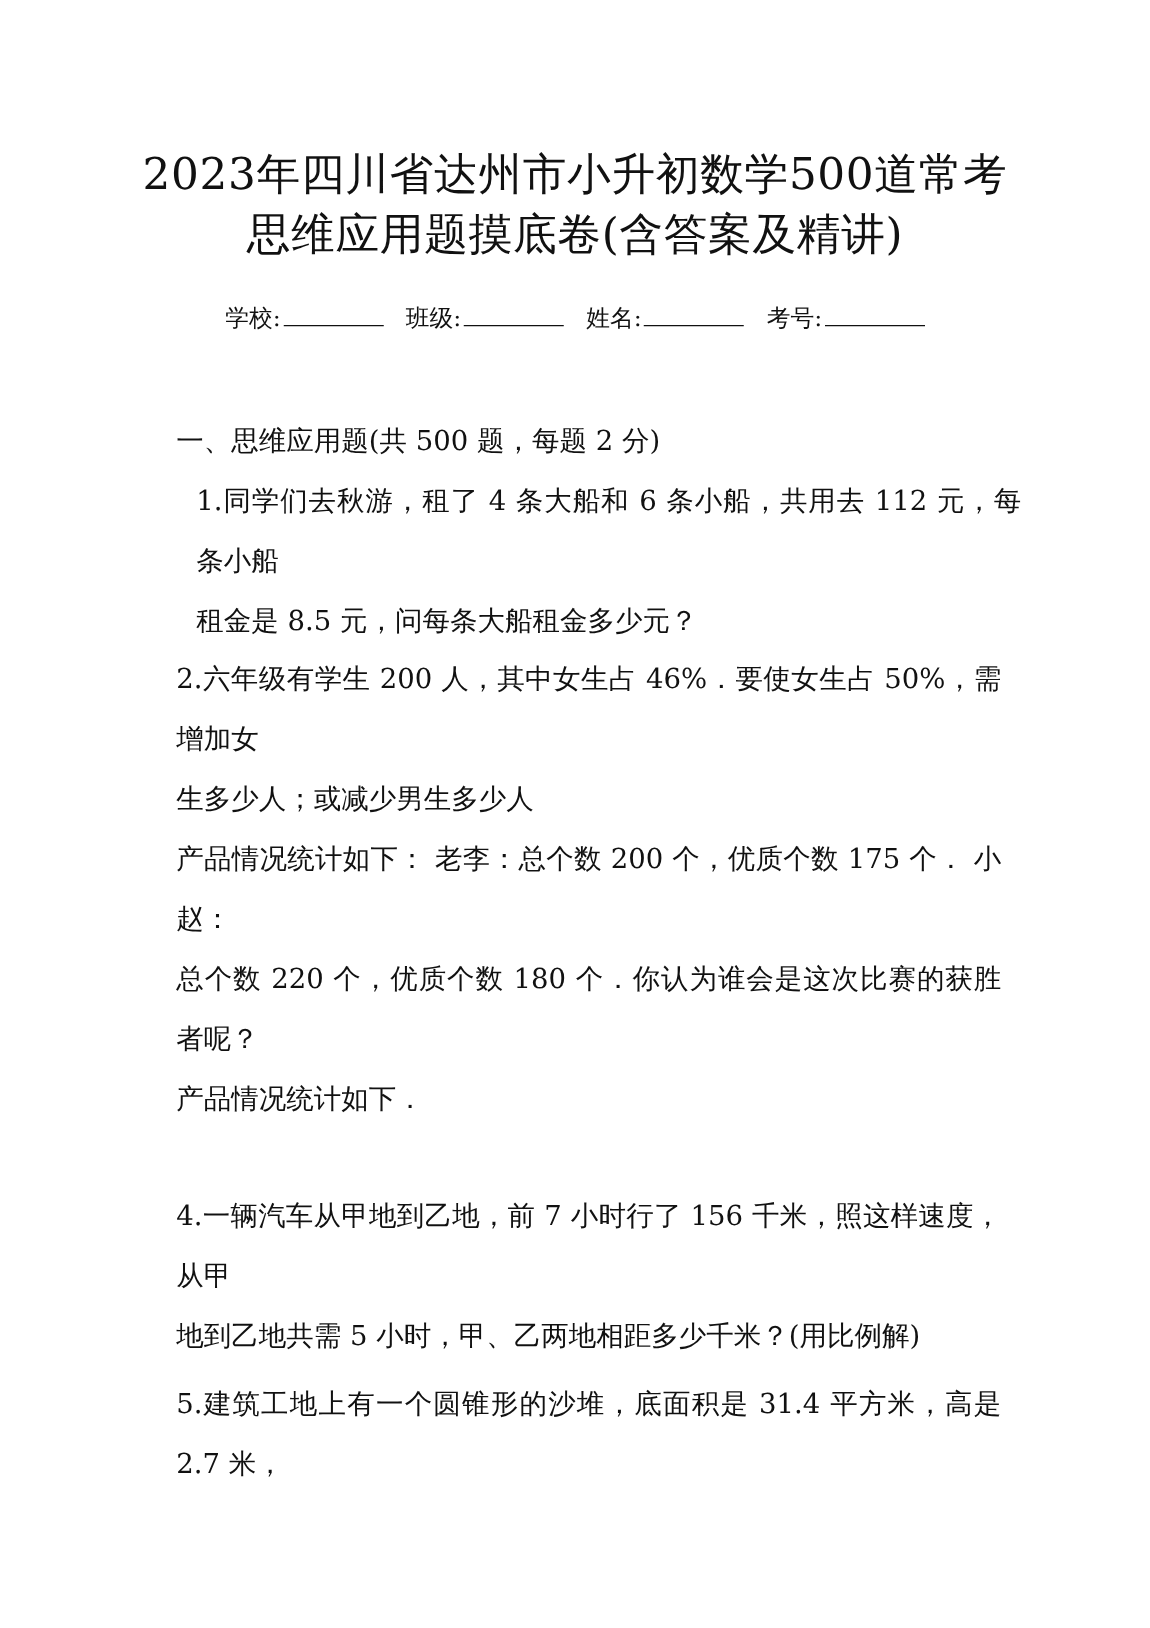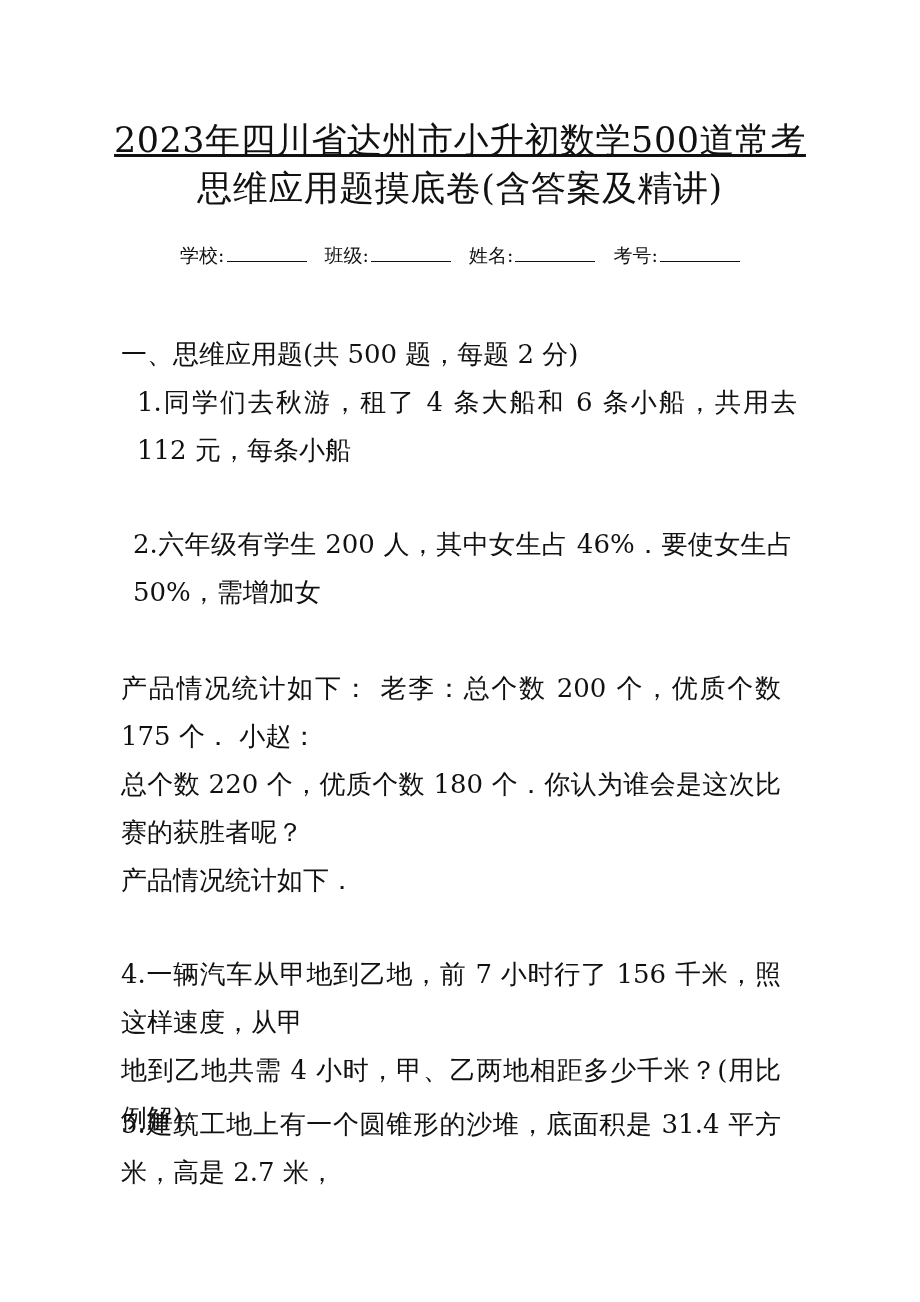--- a/index.html
+++ b/index.html
@@ -1,55 +1,57 @@
 <!DOCTYPE html>
 <html><head>
 <meta charset="utf-8">
 <style>
   html, body { margin: 0; padding: 0; background: #ffffff; }
   body { width: 920px; height: 1302px; position: relative; overflow: hidden; color: #111; font-family: "DejaVu Serif", "Liberation Serif", serif; }
   .title { position: absolute; left: 0; width: 920px; text-align: center; font-size: 35px; line-height: 48px; letter-spacing: 0.5px; font-family: "DejaVu Serif", "Liberation Serif", serif; }
-  .t1 { top: 116px; text-decoration: underline; }
+  .t1 { top: 116px; }
   .t2 { top: 164px; }
   .info { position: absolute; top: 240px; left: 0; width: 920px; text-align: center; font-size: 19px; line-height: 30px; }
   .info span.field { margin: 0 6px; text-align: right; }
   .info .line { display: inline-block; width: 80px; border-bottom: 1px solid #111; height: 20px; vertical-align: baseline; margin-left: 2px; }
-  .para { position: absolute; left: 121px; width: 660px; font-size: 26px; line-height: 48px; text-align: justify; }
+  .para { position: absolute; left: 141px; width: 660px; font-size: 22px; line-height: 48px; text-align: justify; }
 </style>
 </head>
 <body>
 
 <div>
   <div class="title t1">2023年四川省达州市小升初数学500道常考</div>
   <div class="title t2">思维应用题摸底卷(含答案及精讲)</div>
 
   <div class="info">
     <span class="field"><span>学校:</span><span class="line"></span></span>
     <span class="field"><span>班级:</span><span class="line"></span></span>
     <span class="field"><span>姓名:</span><span class="line"></span></span>
     <span class="field"><span>考号:</span><span class="line"></span></span>
   </div>
 
   <div class="para" style="top:330px;">一、思维应用题(共 500 题，每题 2 分)</div>
 
   <div class="para" style="top:378px;margin-left:16px;">
     <div>1.同学们去秋游，租了 4 条大船和 6 条小船，共用去 112 元，每条小船</div>
+    <div>租金是 8.5 元，问每条大船租金多少元？</div>
   </div>
 
-  <div class="para" style="top:520px;margin-left:12px;">
+  <div class="para" style="top:520px;">
     <div>2.六年级有学生 200 人，其中女生占 46%．要使女生占 50%，需增加女</div>
+    <div>生多少人；或减少男生多少人</div>
   </div>
 
   <div class="para" style="top:664px;">
     <div>产品情况统计如下：  老李：总个数 200 个，优质个数 175 个．  小赵：</div>
     <div>总个数 220 个，优质个数 180 个．你认为谁会是这次比赛的获胜者呢？</div>
     <div>产品情况统计如下．</div>
   </div>
 
   <div class="para" style="top:950px;">
     <div>4.一辆汽车从甲地到乙地，前 7 小时行了 156 千米，照这样速度，从甲</div>
-    <div>地到乙地共需 4 小时，甲、乙两地相距多少千米？(用比例解)</div>
+    <div>地到乙地共需 5 小时，甲、乙两地相距多少千米？(用比例解)</div>
   </div>
 
   <div class="para" style="top:1100px;">
     <div>5.建筑工地上有一个圆锥形的沙堆，底面积是 31.4 平方米，高是 2.7 米，</div>
   </div>
 </div>
 
 </body></html>

